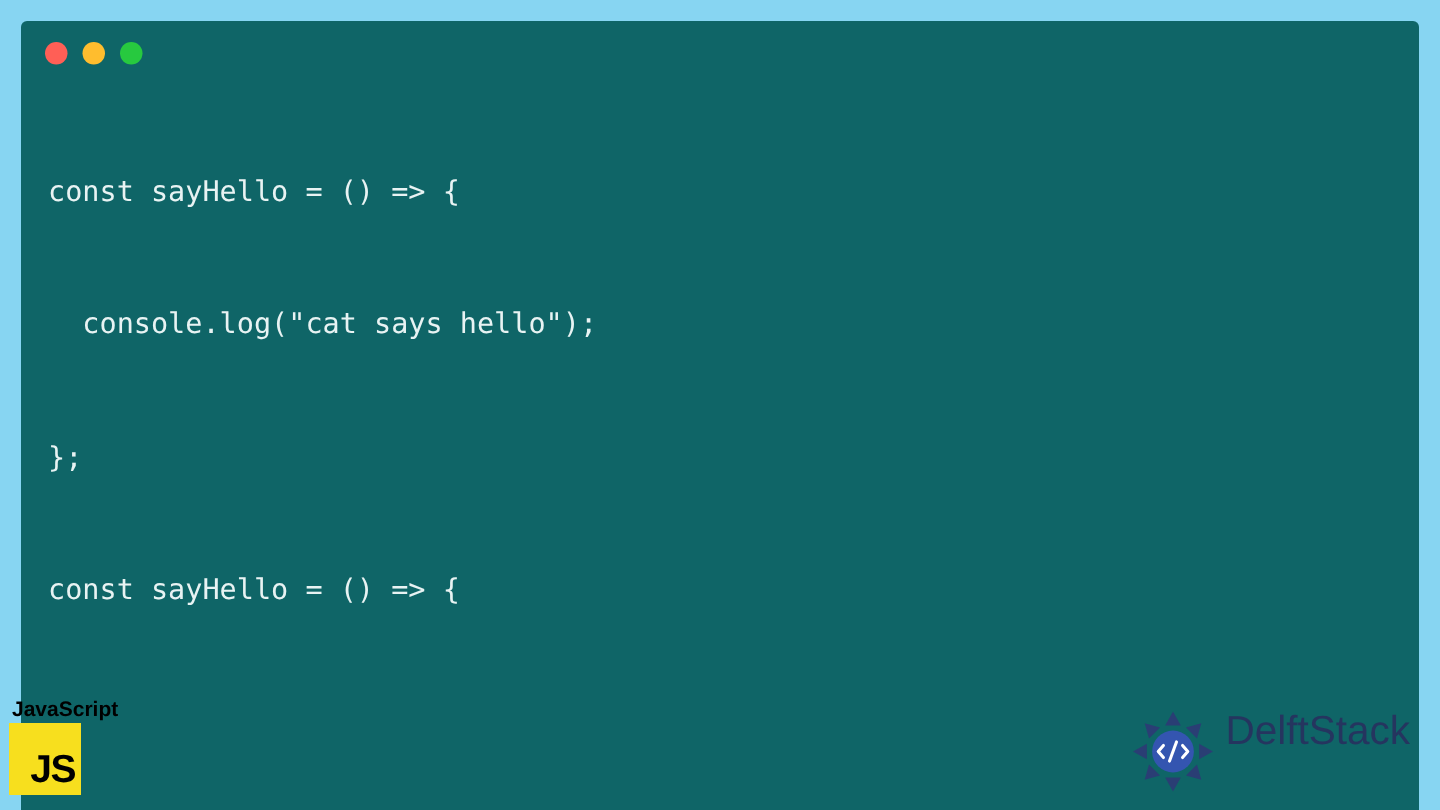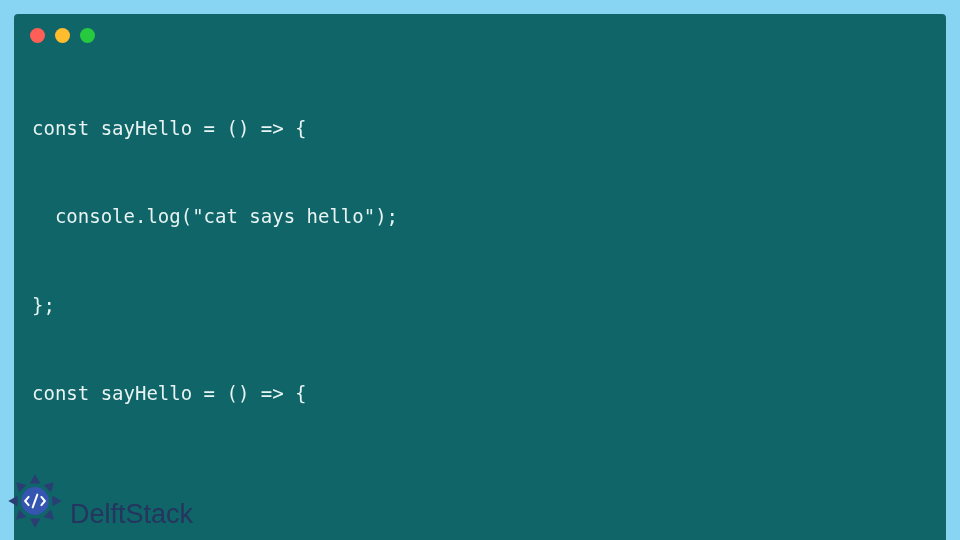--- a/index.html
+++ b/index.html
@@ -74,21 +74,21 @@
     bottom: 2px;
     right: 4px;
     font-family: Arial, sans-serif;
     font-weight: 900;
     font-size: 26px;
     color: #000;
     letter-spacing: -1px;
   }
   .brand {
     display: flex;
-    align-items: flex-end;
+    align-items: flex-start;
     gap: 6px;
   }
   .brand-logo {
     width: 58px;
     height: 58px;
   }
   .brand-text {
     font-size: 27px;
     font-weight: 500;
     color: #25355f;
@@ -111,20 +111,26 @@
     <div>const sayHello = () =&gt; {</div>
     
     
     
     
     
   </div>
 </div>
 
 <div class="footer">
+  <div class="js-badge">
+    <div class="js-label">JavaScript</div>
+    <div class="js-logo">
+      <span>JS</span>
+    </div>
+  </div>
   <div class="brand">
     <svg class="brand-logo" viewBox="0 0 100 100">
       <g transform="translate(50,50)">
         <g fill="#2a3e74">
           <polygon transform="rotate(0)" points="0,-46 9,-30 -9,-30"></polygon>
           <polygon transform="rotate(45)" points="0,-46 9,-30 -9,-30"></polygon>
           <polygon transform="rotate(90)" points="0,-46 9,-30 -9,-30"></polygon>
           <polygon transform="rotate(135)" points="0,-46 9,-30 -9,-30"></polygon>
           <polygon transform="rotate(180)" points="0,-46 9,-30 -9,-30"></polygon>
           <polygon transform="rotate(225)" points="0,-46 9,-30 -9,-30"></polygon>

